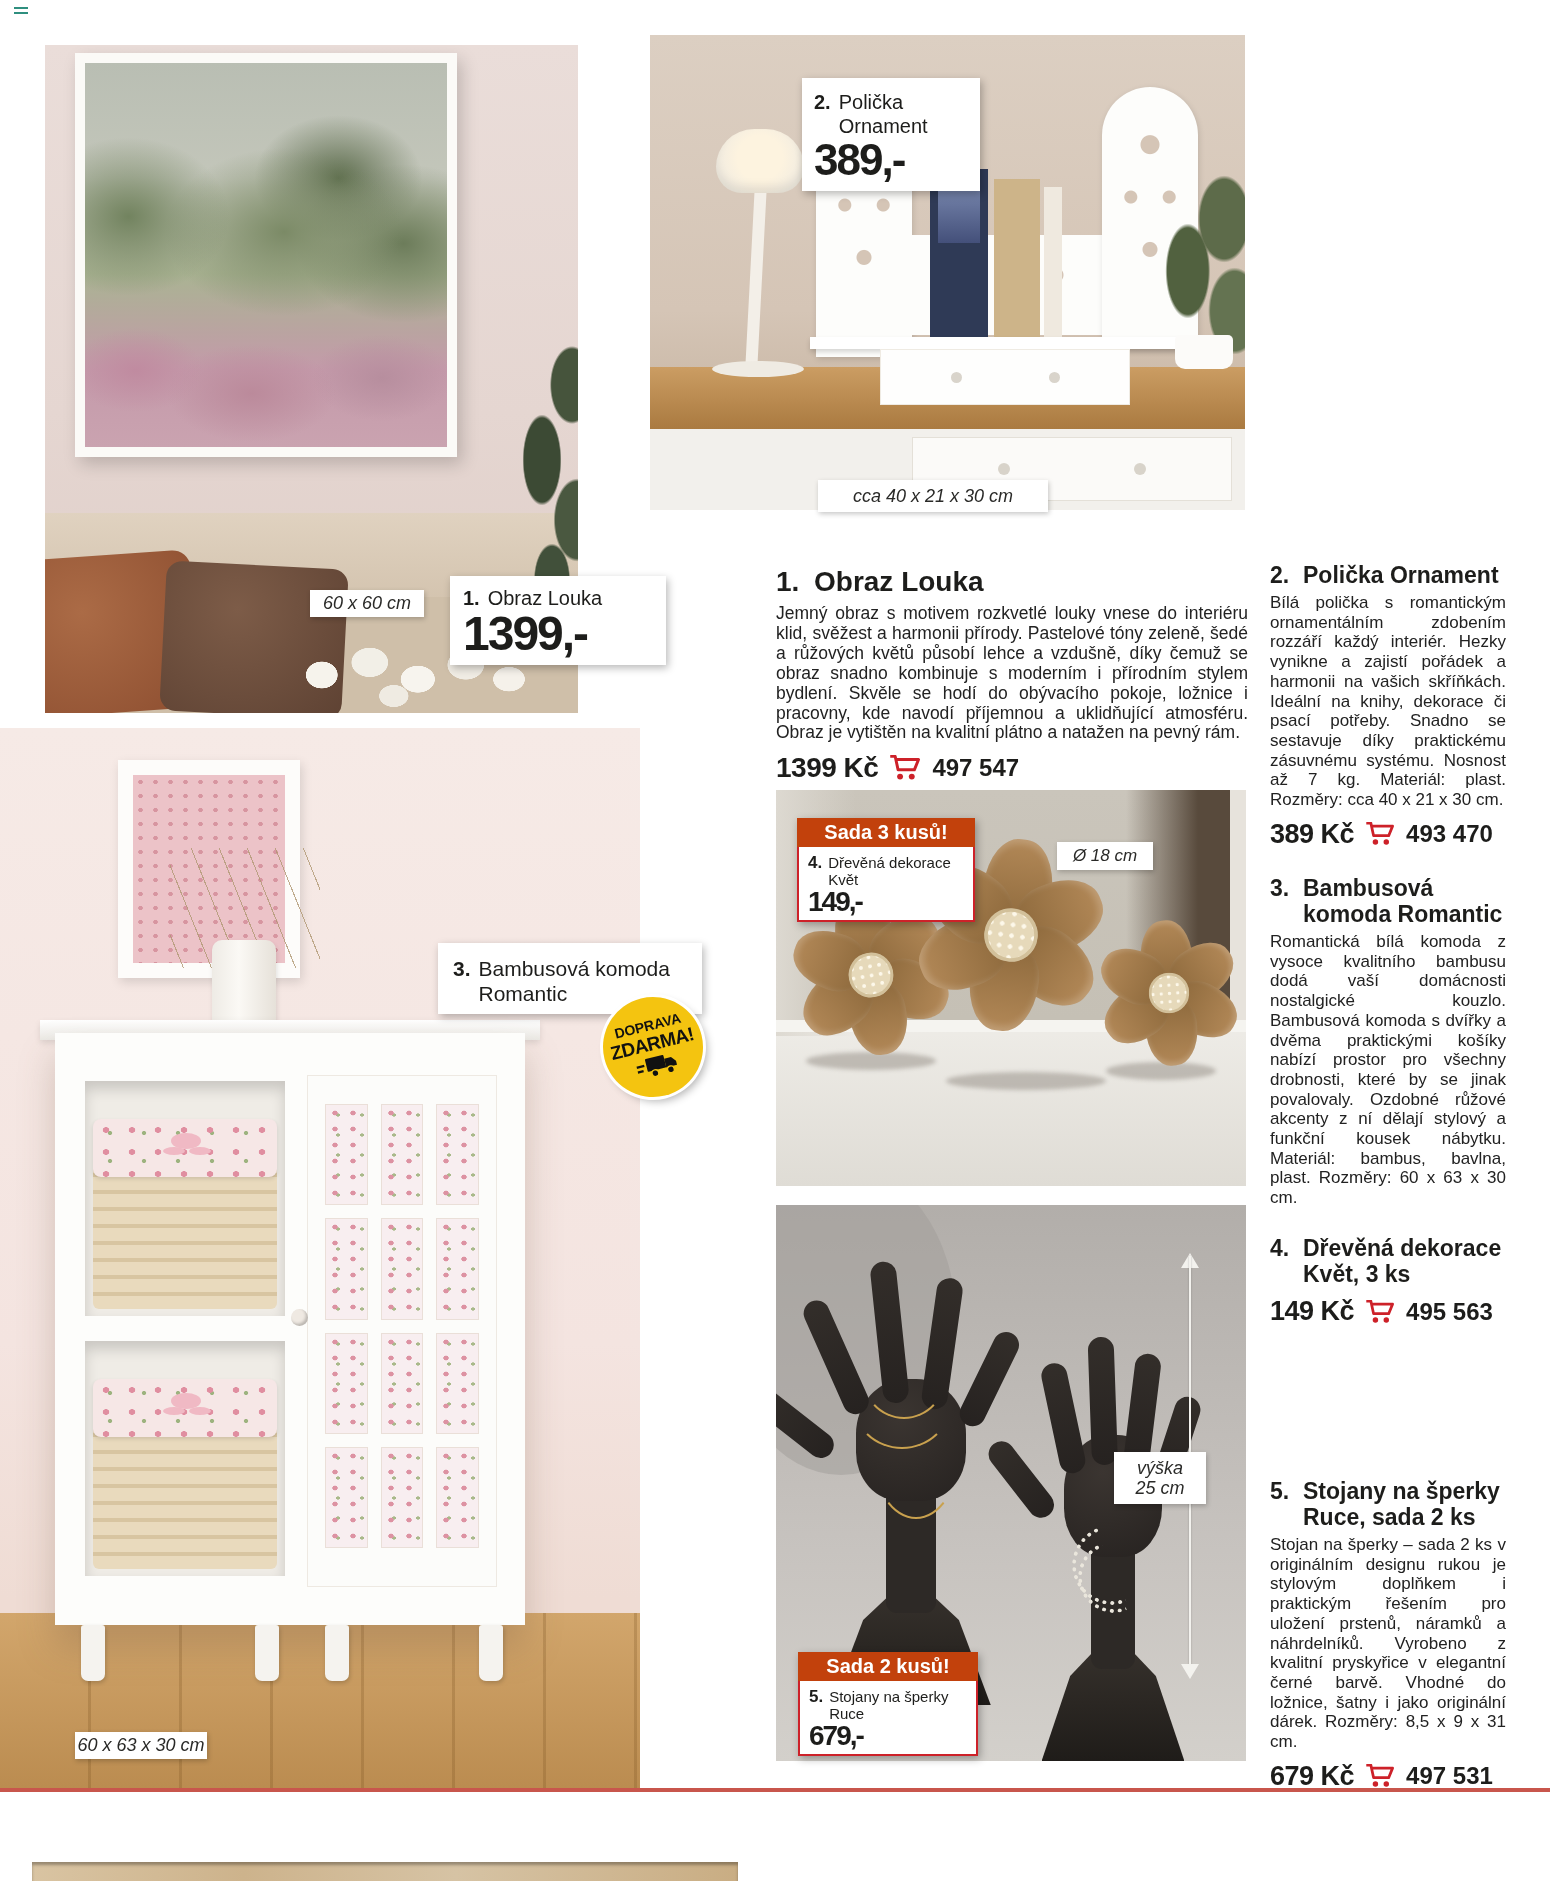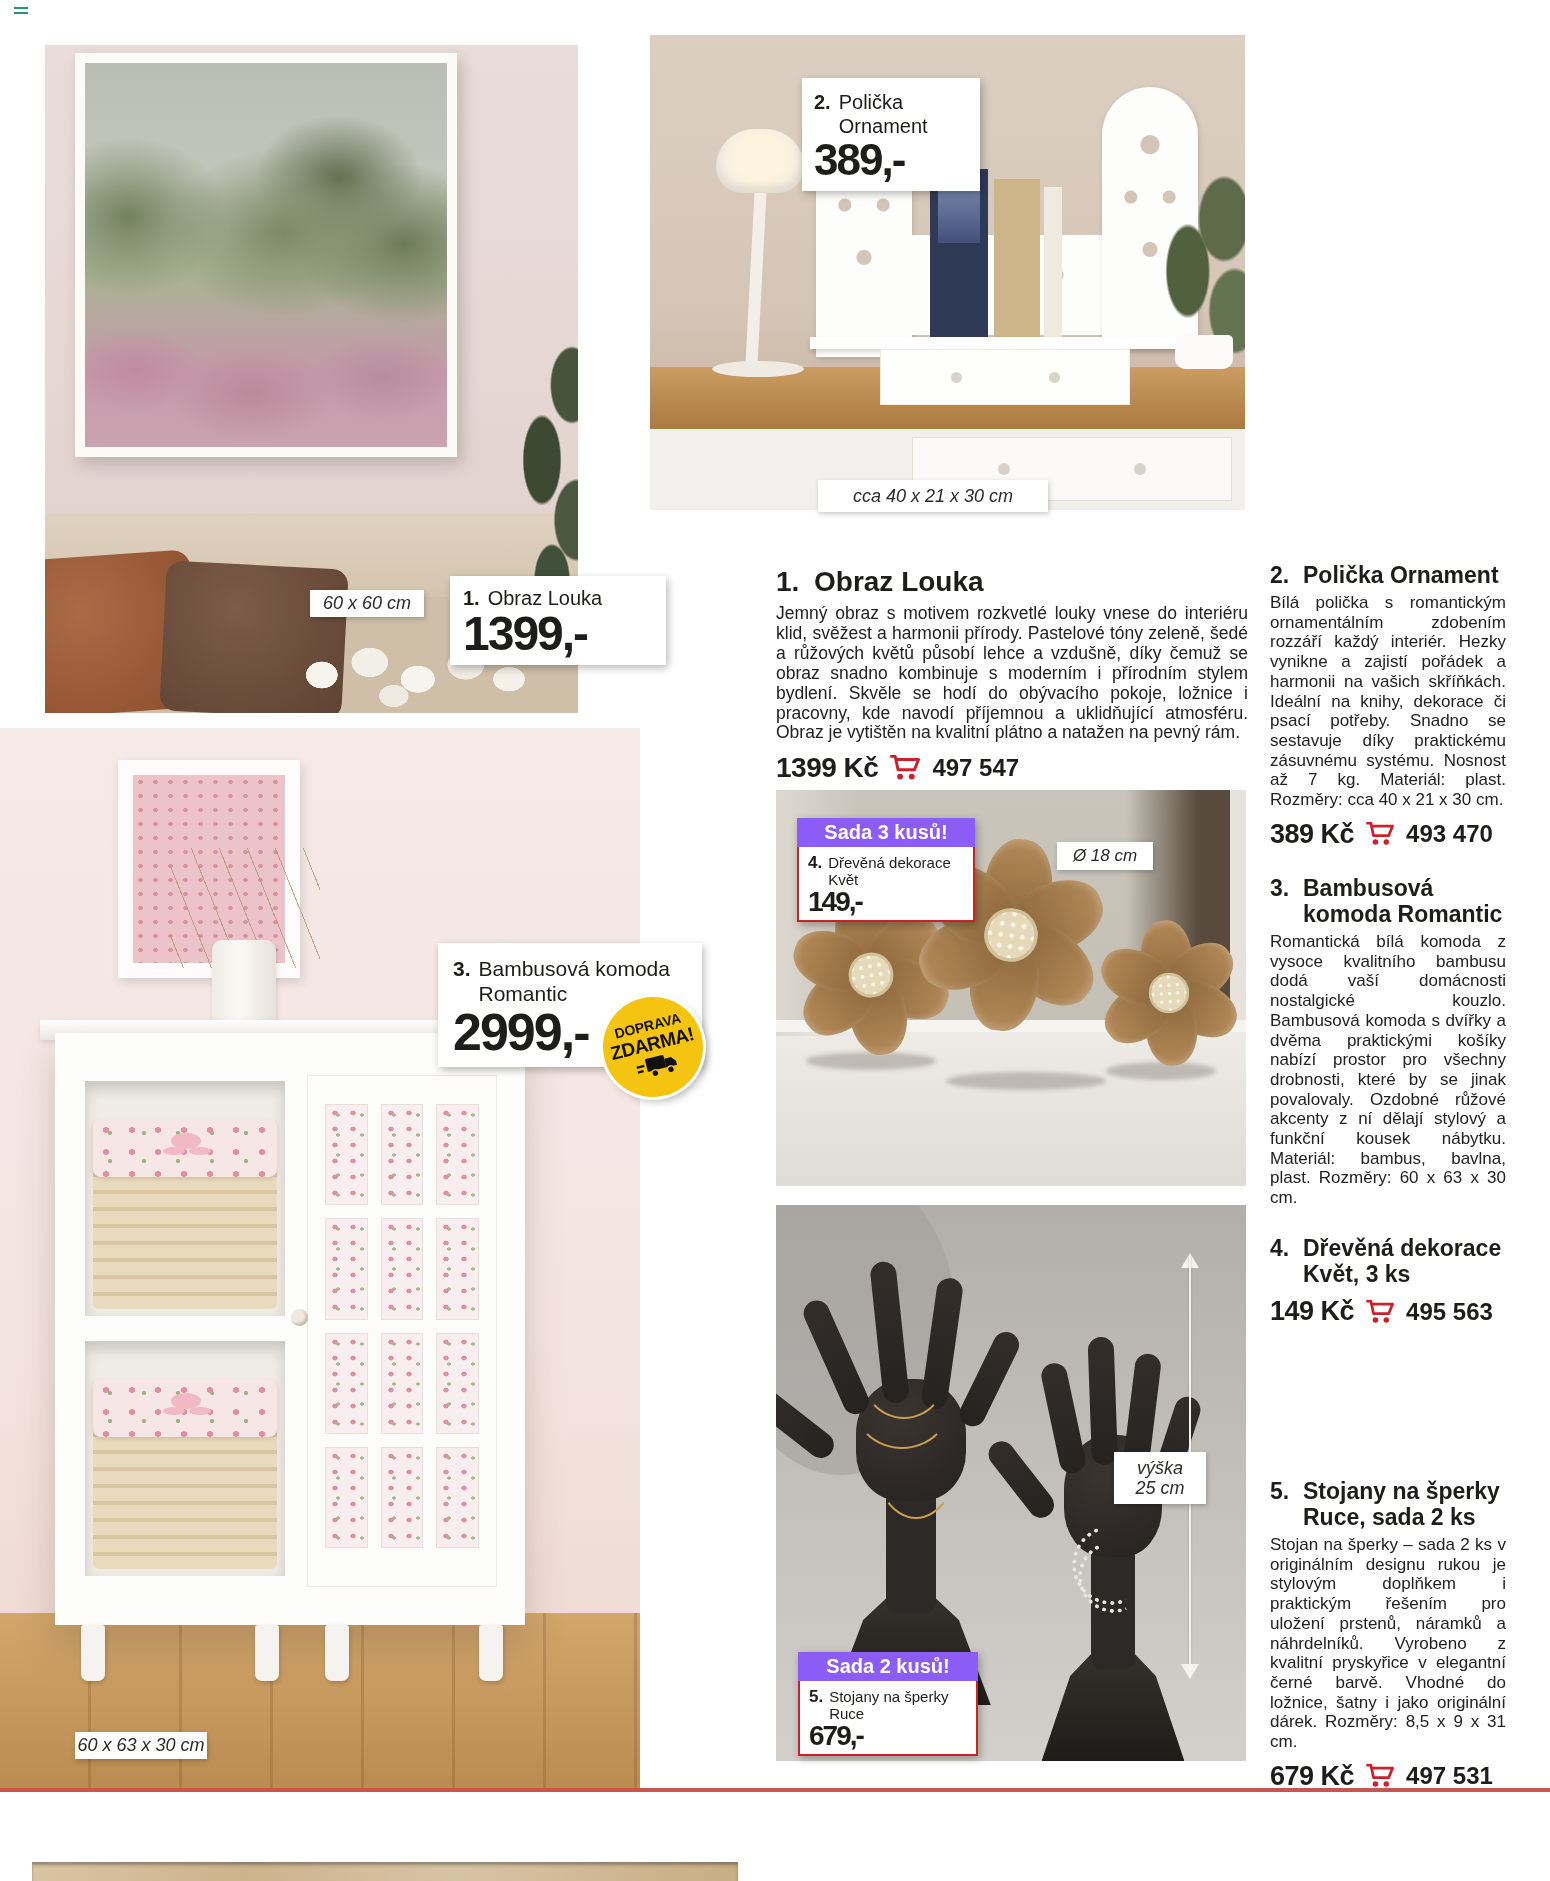--- a/index.html
+++ b/index.html
@@ -12,21 +12,21 @@
            font-style:italic;font-size:18px;color:#2a2a28;box-shadow:1px 2px 5px rgba(0,0,0,.22);z-index:6;}
 
   
   .tag{position:absolute;background:#fff;box-shadow:2px 3px 8px rgba(0,0,0,.28);z-index:6;}
   .tag-name{display:flex;gap:8px;font-size:20px;line-height:23px;}
   .tag-name .n{font-weight:bold;}
   .tag-price{font-weight:bold;letter-spacing:-2px;line-height:1.02;}
 
   
   .rtag{position:absolute;z-index:6;box-shadow:2px 3px 8px rgba(0,0,0,.3);}
-  .rtag .banner{background:#8b5cf6;color:#fff;font-weight:bold;font-size:20px;height:29px;
+  .rtag .banner{background:#c2410c;color:#fff;font-weight:bold;font-size:20px;height:29px;
                 display:flex;align-items:center;justify-content:center;}
   .rtag .bodyw{background:#fff;border:2px solid #cd2129;border-top:none;padding:7px 9px 3px;}
   .rtag .small-name{display:flex;gap:6px;font-size:15px;line-height:17px;}
   .rtag .small-name .n{font-weight:bold;font-size:17px;}
   .rtag .tag-price{font-size:28px;}
 
   
   .desc-h{display:flex;font-weight:bold;font-size:23px;line-height:26px;}
   .desc-h .n{width:33px;flex:none;}
   .desc-h .t span{display:block;}
@@ -286,21 +286,20 @@
       <div class="leg" style="left:270px;"></div>
       <div class="leg" style="left:424px;"></div>
     </div>
   </div>
   <div class="caption" id="caption-commode" style="left:75px;top:1732px;width:132px;height:27px;">60 x 63 x 30 cm</div>
   <div class="tag" id="tag-p3" style="left:438px;top:943px;width:234px;padding:13px 15px 8px;">
     <div class="tag-name" style="font-size:21px;line-height:25px;">
         <span class="n">3.</span>
         <span>Bambusová komoda Romantic</span>
       </div>
-    <div class="tag-price" style="font-size:52px;">2999,-</div>
   </div>
   <div id="badge-shipping">
     <span class="l1">DOPRAVA</span>
     <span class="l2">ZDARMA!</span>
     <svg width="42" height="22" viewBox="0 0 42 22">
       <rect x="0" y="7" width="8" height="2.4" fill="#111"></rect>
       <rect x="0" y="12" width="6" height="2.4" fill="#111"></rect>
       <rect x="10" y="2" width="19" height="13" rx="1" fill="#111"></rect>
       <path d="M29 6 h7 l4 5 v4 h-11 z" fill="#111"></path>
       <circle cx="17" cy="18" r="3.4" fill="#111" stroke="#f4c410" stroke-width="1.4"></circle>

